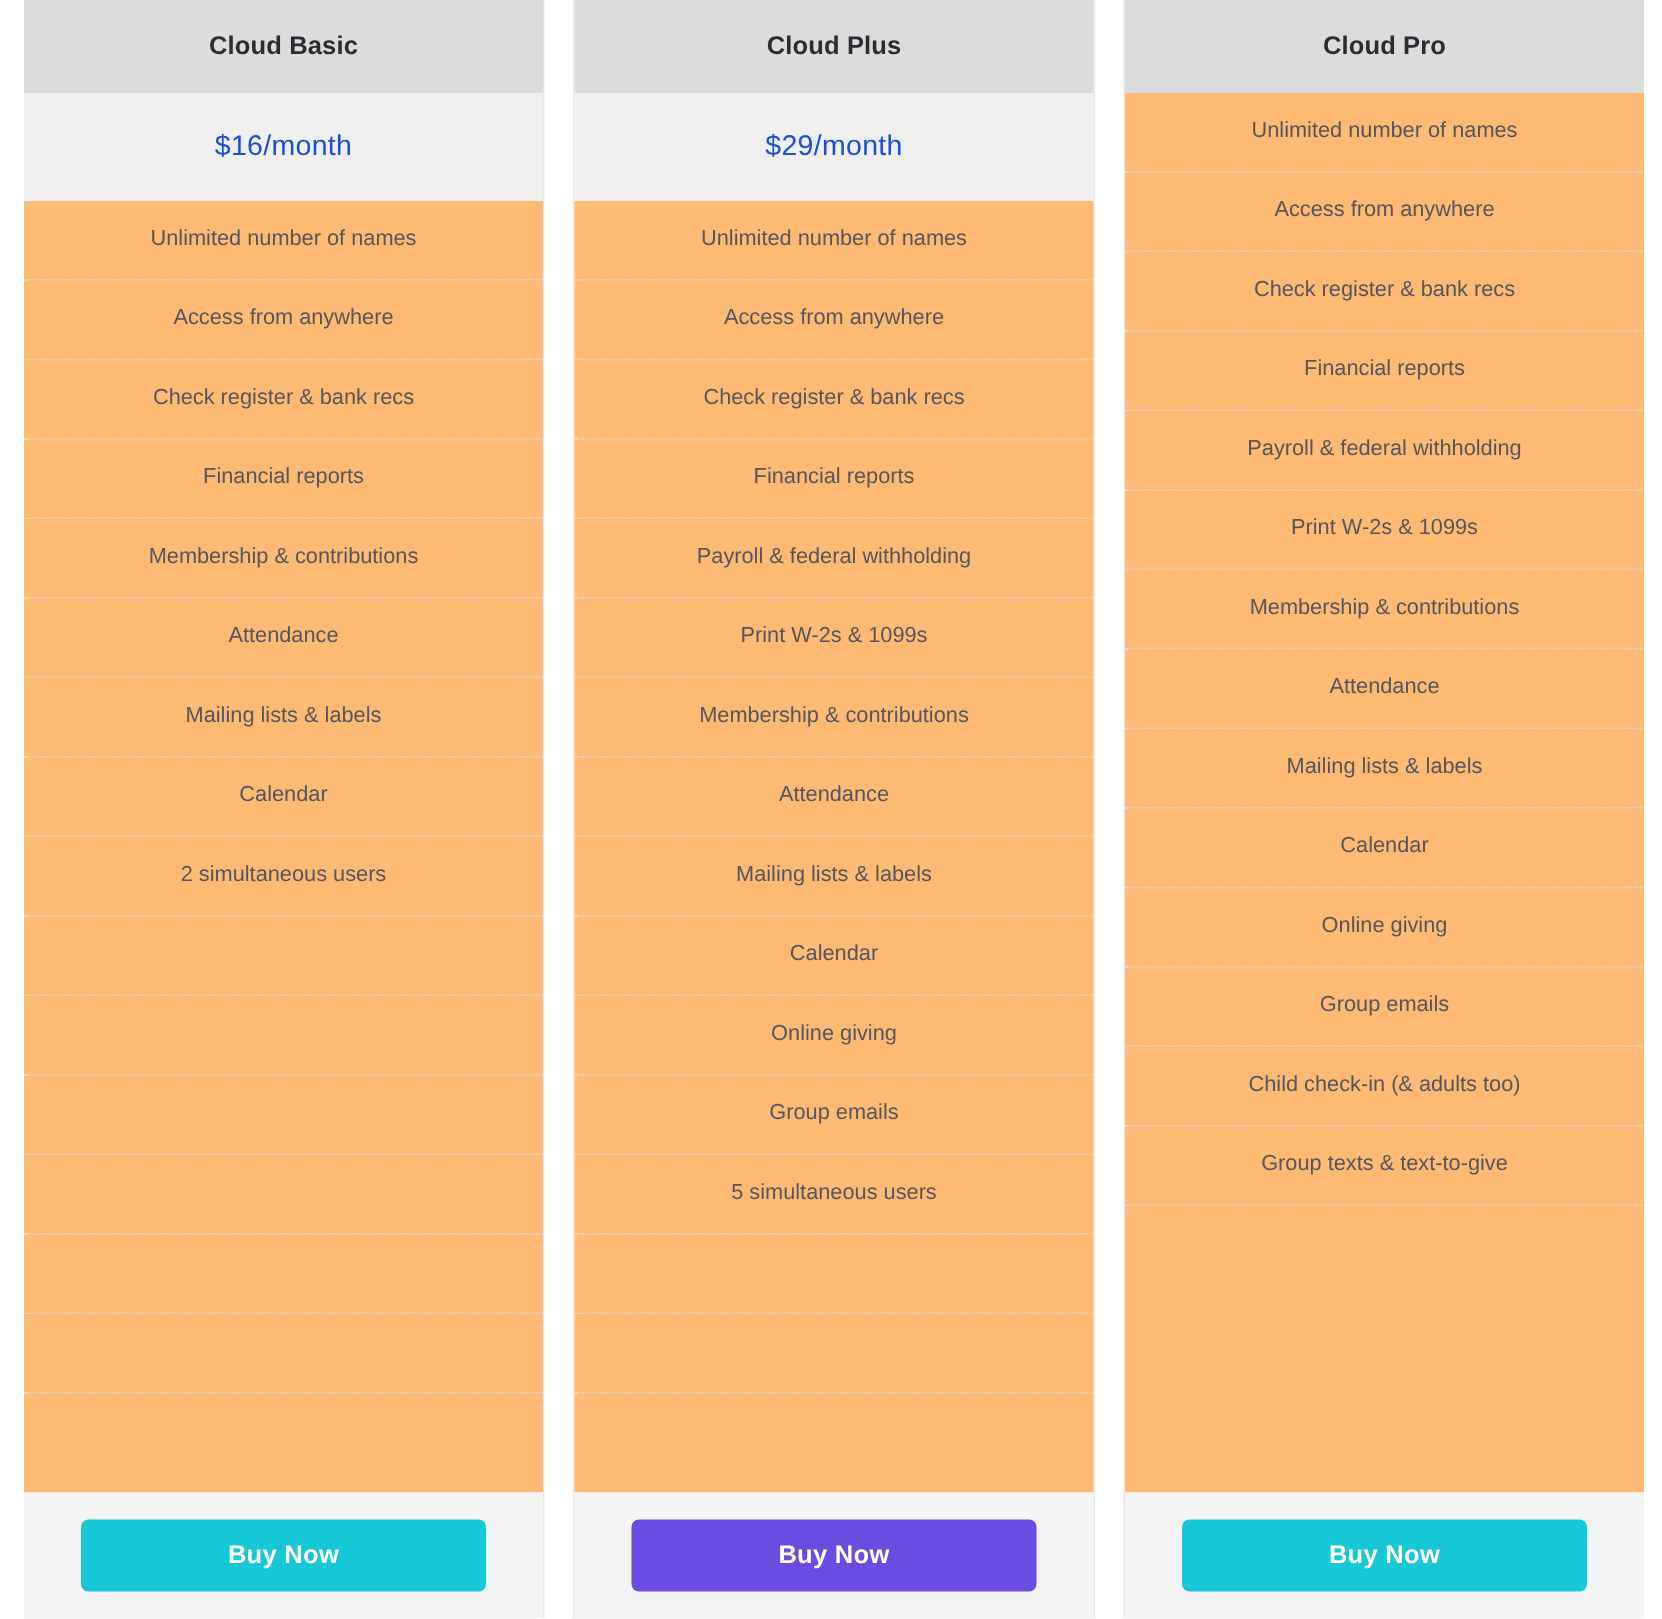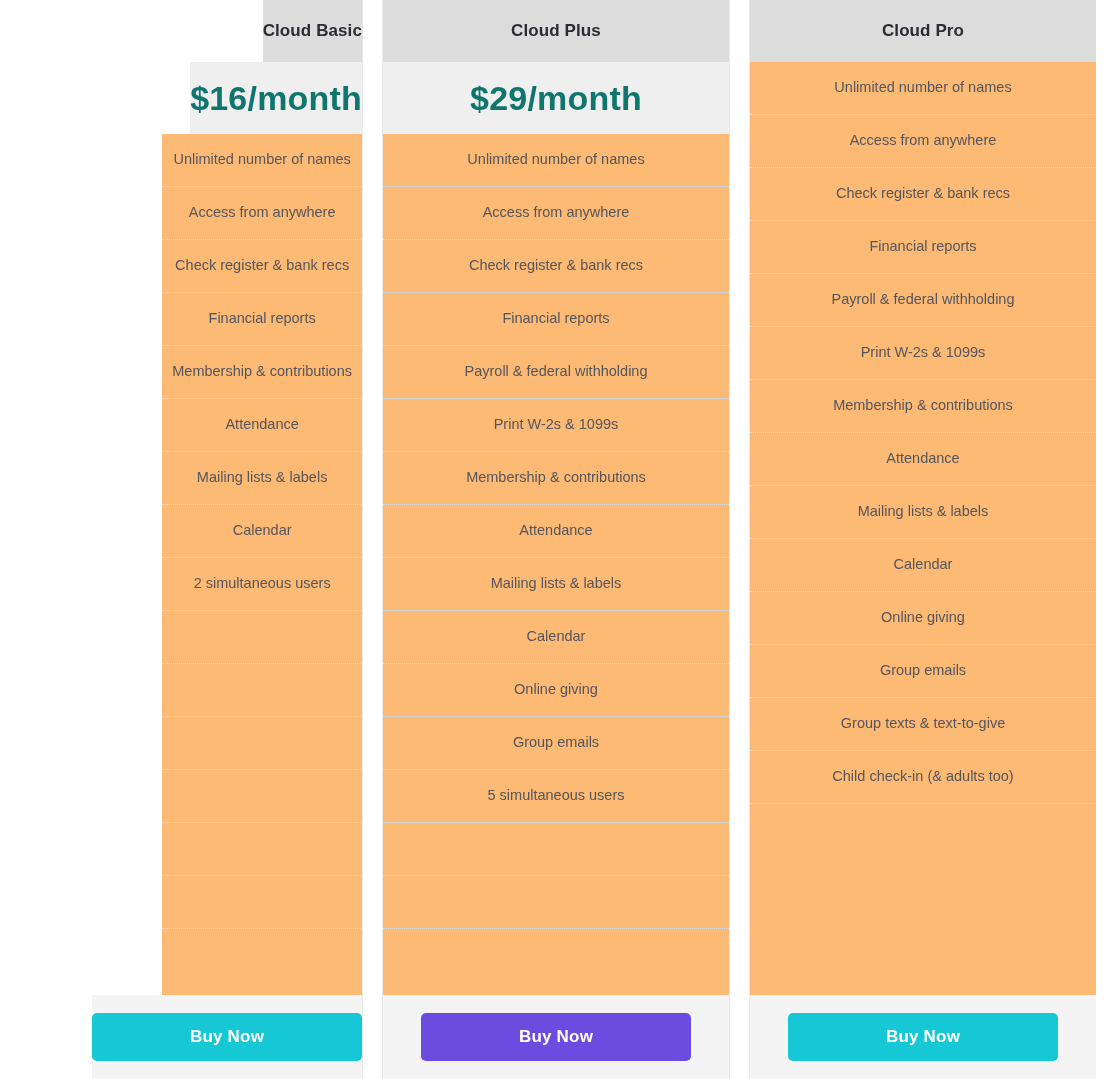--- a/index.html
+++ b/index.html
@@ -26,21 +26,21 @@
     flex: 1 1 0;
     display: flex;
     flex-direction: column;
     background: #ffffff;
     border: 1px solid #e8e8e8;
     border-top: none;
     border-bottom: none;
     position: relative;
   }
 
-  .plan-card.first { margin-left: 16px; border-left: none; align-items: flex-end; }
+  .plan-card.first { margin-left: 16px; border-left: none; }
   .plan-card.last  { margin-right: 12px; border-right: none; }
 
   
   .plan-header {
     height: 62px;
     background: #dcdcdc;
     display: flex;
     align-items: center;
     justify-content: center;
   }
@@ -53,23 +53,23 @@
 
   
   .plan-price-band {
     height: 72px;
     background: #efefef;
     display: flex;
     align-items: center;
     justify-content: center;
   }
   .plan-price {
-    font-size: 34px;
-    font-weight: 700;
-    color: #0f766e;
+    font-size: 19px;
+    font-weight: 400;
+    color: #1d4ed8;
     letter-spacing: 0.2px;
   }
 
   
   .features {
     flex: 1 1 auto;
     display: flex;
     flex-direction: column;
     background: #fdba74;
   }
@@ -274,24 +274,24 @@
       <div class="feature-row">
           <span class="feature-text">Calendar</span>
         </div>
       <div class="feature-row">
           <span class="feature-text">Online giving</span>
         </div>
       <div class="feature-row">
           <span class="feature-text">Group emails</span>
         </div>
       <div class="feature-row">
+          <span class="feature-text">Child check-in (&amp; adults too)</span>
+        </div>
+      <div class="feature-row">
           <span class="feature-text">Group texts &amp; text-to-give</span>
-        </div>
-      <div class="feature-row">
-          <span class="feature-text">Child check-in (&amp; adults too)</span>
         </div>
     </div>
     <div class="plan-footer">
       <button class="buy-button" style="background-color: rgb(22, 199, 214);">Buy Now</button>
     </div>
   </div>
 
 </div>
 
 </body></html>

